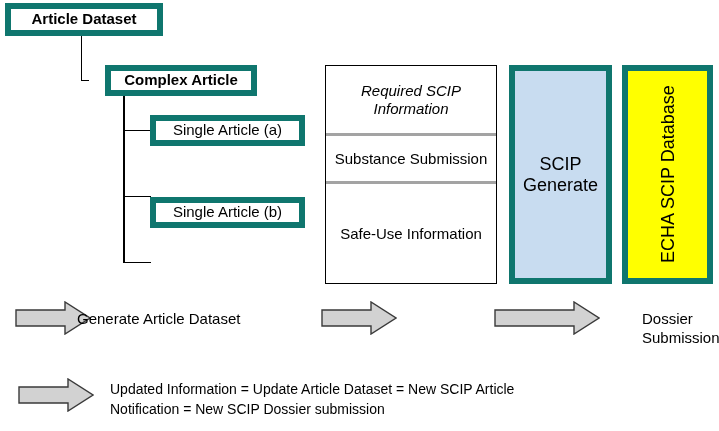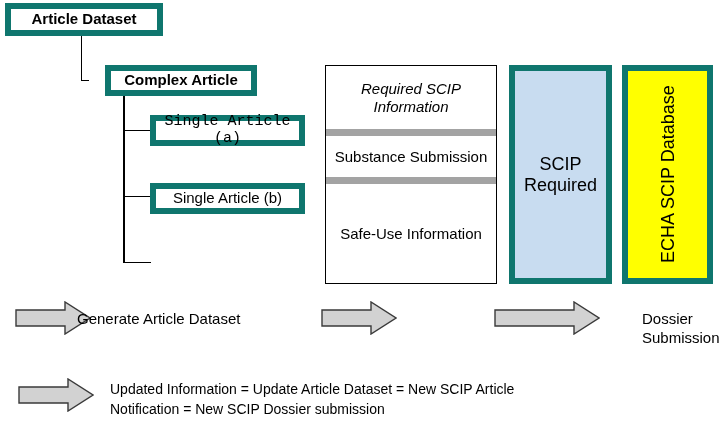--- a/index.html
+++ b/index.html
@@ -43,22 +43,22 @@
   }
   #box-complex-article {
     left: 105px; top: 65px;  width: 152px; height: 31px;
     font-size: 15px;
     text-align: right;
   }
   .single-article {
     left: 150px; width: 155px; height: 31px;
     font-size: 15px;
   }
-  #box-single-a { top: 115px; font-family: Liberation Mono, monospace; }
-  #box-single-b { top: 183px; }
+  #box-single-a { top: 115px; }
+  #box-single-b { top: 197px; }
   #box-single-c { top: 247px; }
 
   
   .conn {
     position: absolute;
     background: #000000;
   }
   .conn.v { width: 1px; }
   .conn.h { height: 1px; }
   .conn.thick-v { width: 2px; }
@@ -75,21 +75,21 @@
     flex-direction: column;
   }
   .tcell {
     box-sizing: border-box;
     display: flex;
     align-items: center;
     justify-content: center;
     text-align: center;
     font-size: 15px;
     line-height: 1.18;
-    border-bottom: 7px solid #a3a3a3;
+    border-bottom: 3px solid #a3a3a3;
   }
   .tcell:last-child { border-bottom: none; }
   #cell-header { height: 70px; font-style: italic; }
   #cell-identifiers { height: 50px; }
   #cell-substance { height: 48px; }
   #cell-safeuse { flex: 1; }
 
   
   #box-scip-dossier {
     left: 509px; top: 65px; width: 103px; height: 219px;
@@ -166,21 +166,21 @@
     </div>
     <div class="tcell" id="cell-substance">
       <span>Substance Submission</span>
     </div>
     <div class="tcell" id="cell-safeuse">
       <span>Safe-Use Information</span>
     </div>
   </div>
 
   <div class="box" id="box-scip-dossier" style="background:#C8DCF0;">
-    <span>SCIP Required</span>
+    <span>SCIP Generate</span>
   </div>
 
   <div class="box" id="box-echa-db" style="background:#FFFF00;">
     <span class="rot-label">ECHA SCIP Database</span>
   </div>
 
   <svg class="arrow" style="left:15px; top:301px;" width="76" height="34" viewBox="0 0 76 34">
     <polygon class="arrow-poly" points="1,9 50,9 50,1 75,17 50,33 50,25 1,25"></polygon>
   </svg>
   <div class="caption" id="caption-generate">Generate Article Dataset</div>

